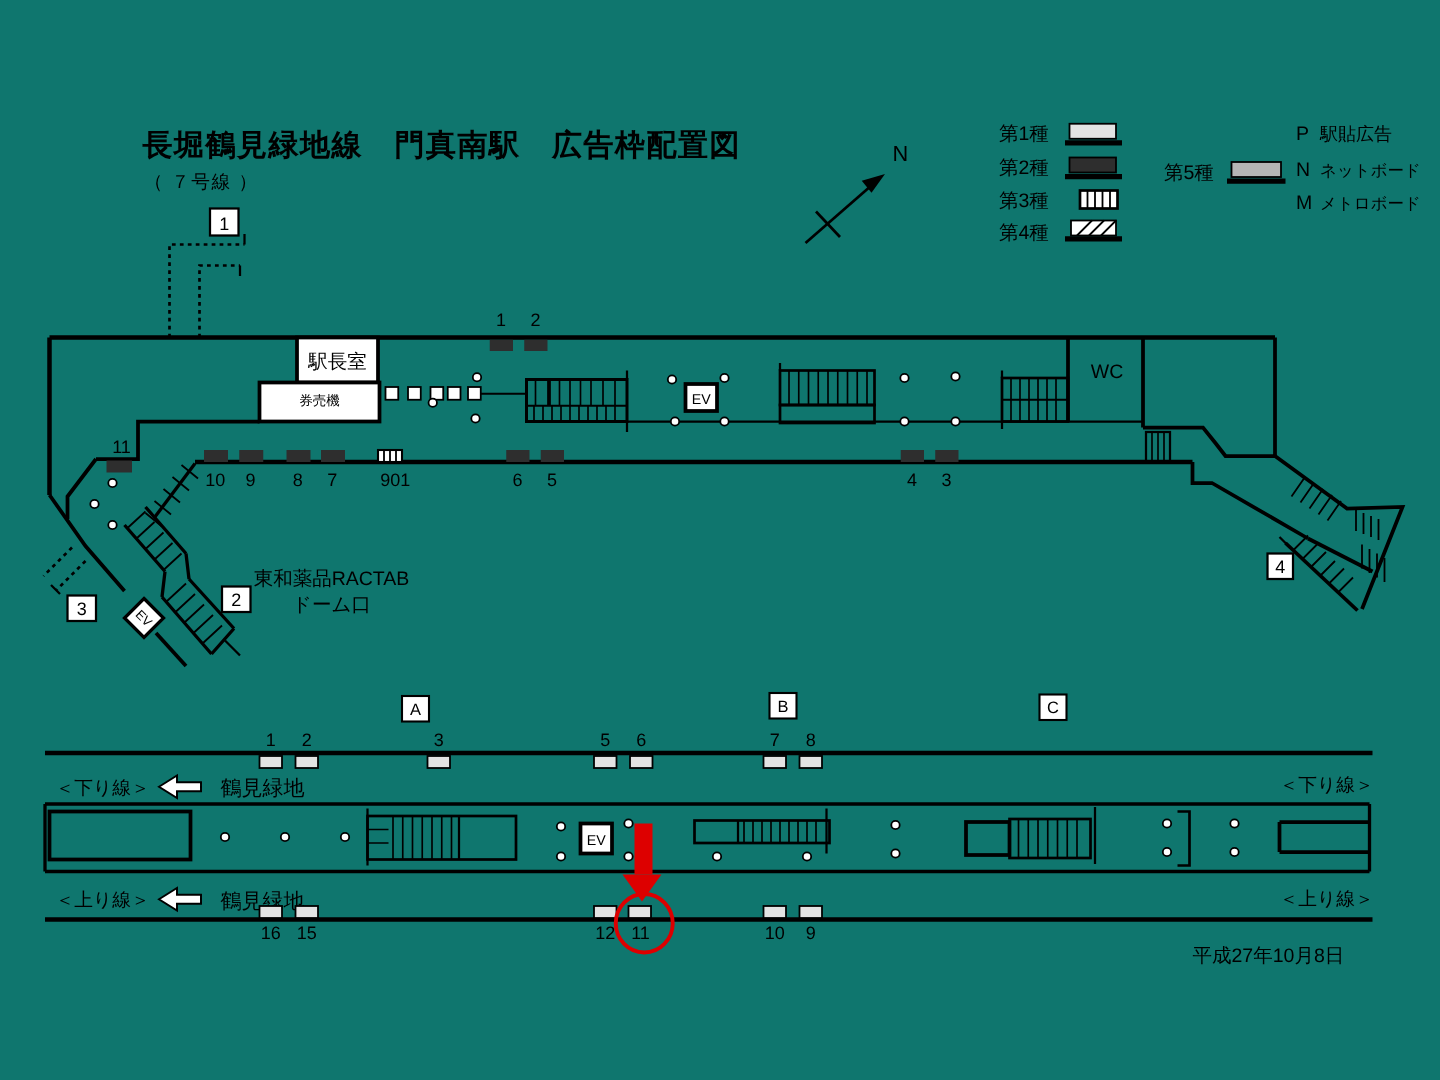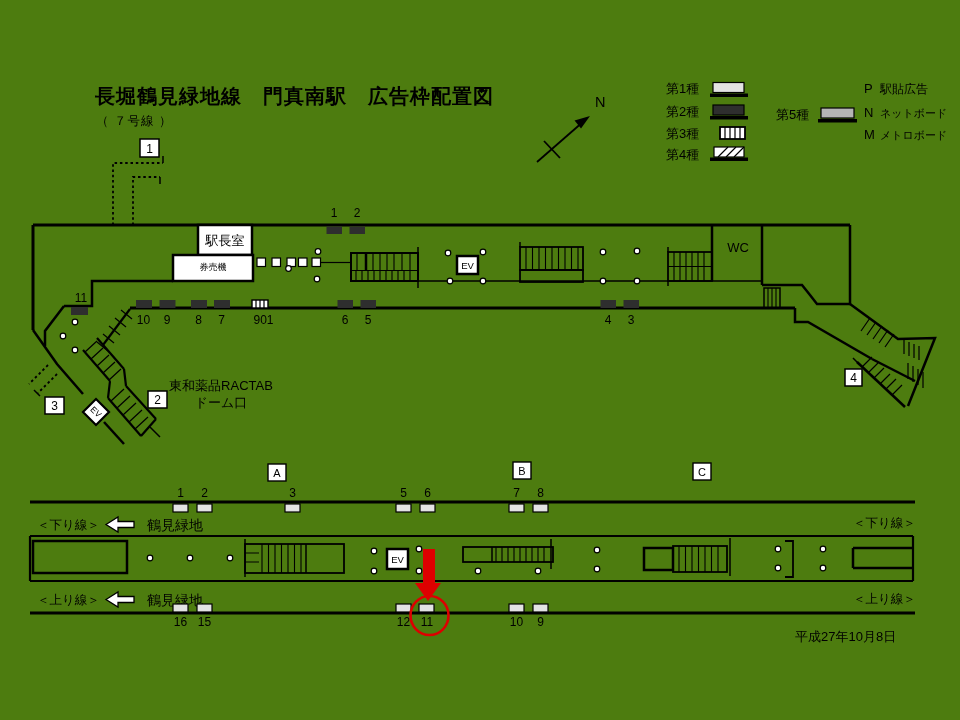--- a/index.html
+++ b/index.html
@@ -1,16 +1,16 @@
 <!DOCTYPE html>
 <html><head>
 <meta charset="utf-8">
 <style>
   html,body{margin:0;padding:0;background:#ffffff;}
-  .page{position:relative;width:960px;height:720px;background:#4d7c0f;overflow:hidden;}
+  .page{position:relative;width:960px;height:720px;background:#0f766e;overflow:hidden;}
   svg{font-family:"Liberation Sans",sans-serif;}
   text{fill:#000;}
   .w3{stroke:#000;stroke-width:3;fill:none;}
   .w25{stroke:#000;stroke-width:2.5;fill:none;}
   .w22{stroke:#000;stroke-width:2.2;fill:none;}
   .w2{stroke:#000;stroke-width:2;fill:none;}
   .w18{stroke:#000;stroke-width:1.8;fill:none;}
   .w15{stroke:#000;stroke-width:1.5;fill:none;}
   .w12{stroke:#000;stroke-width:1.2;fill:none;}
   .w11{stroke:#000;stroke-width:1.1;fill:none;}

